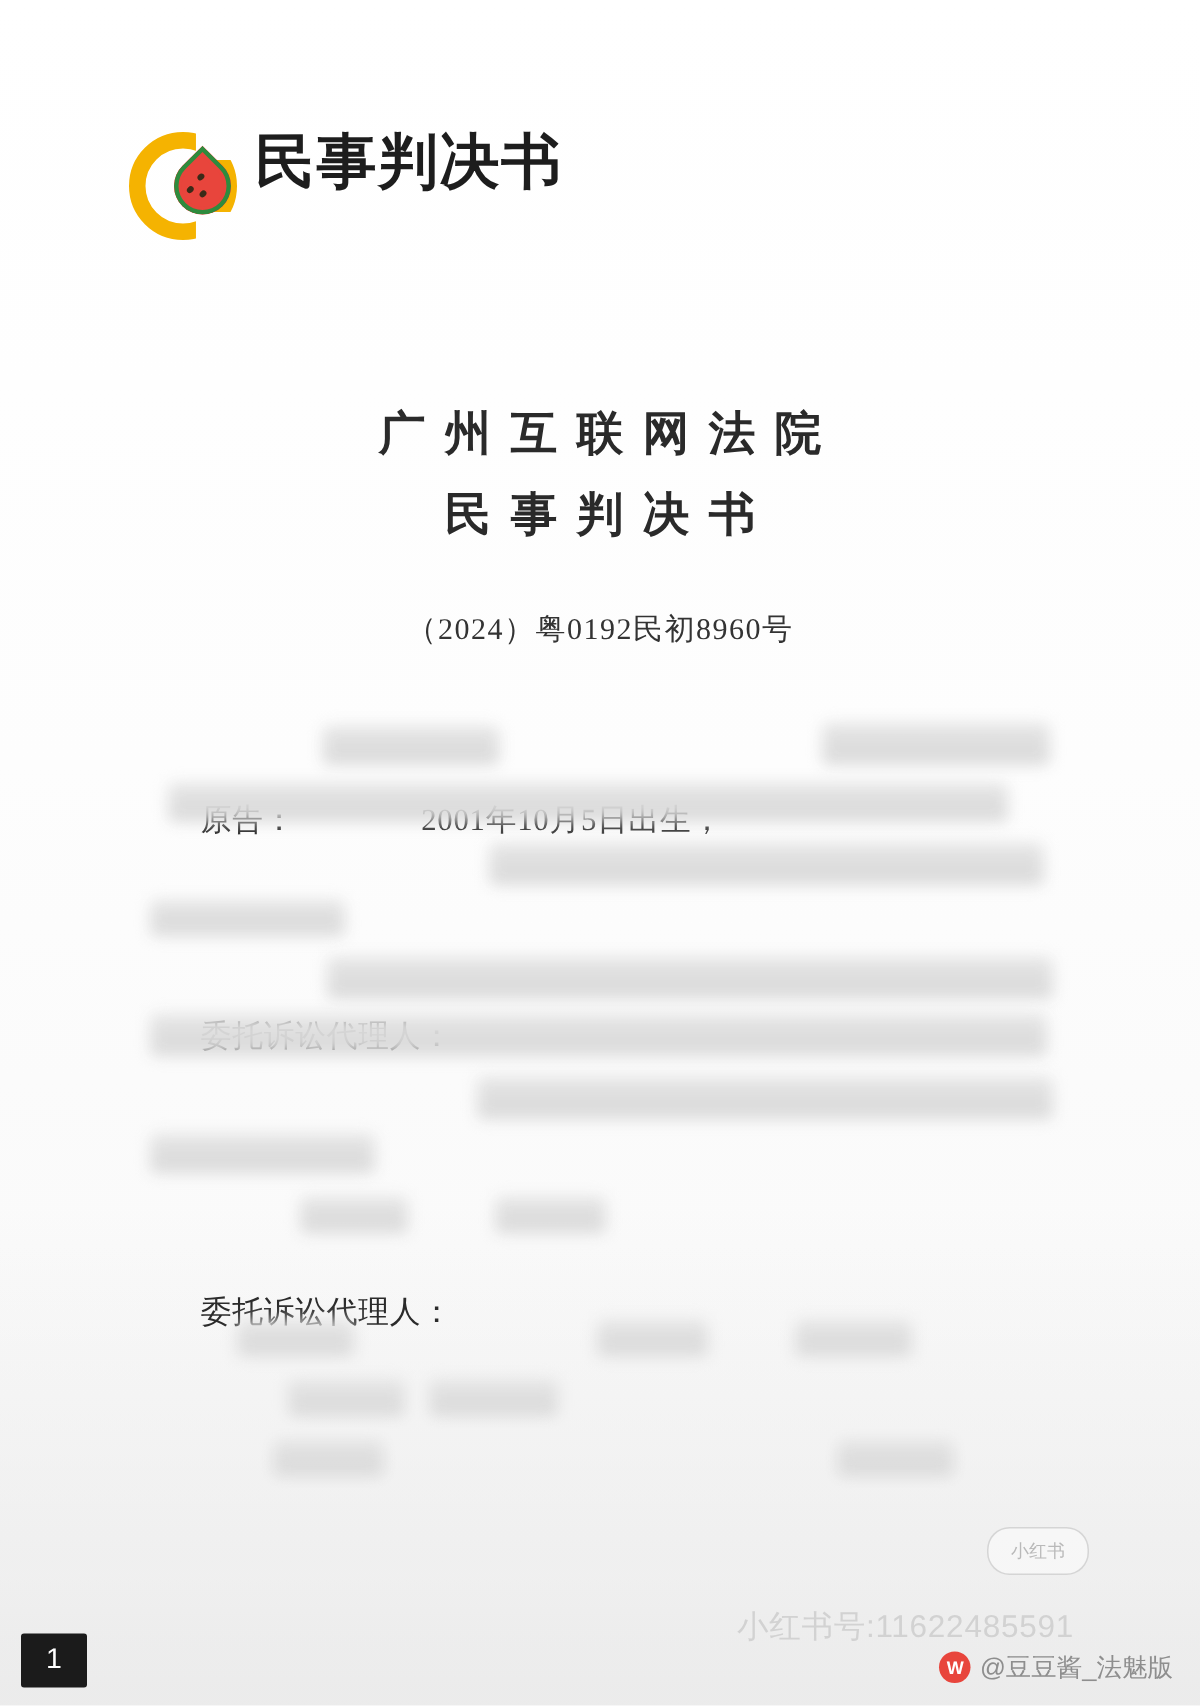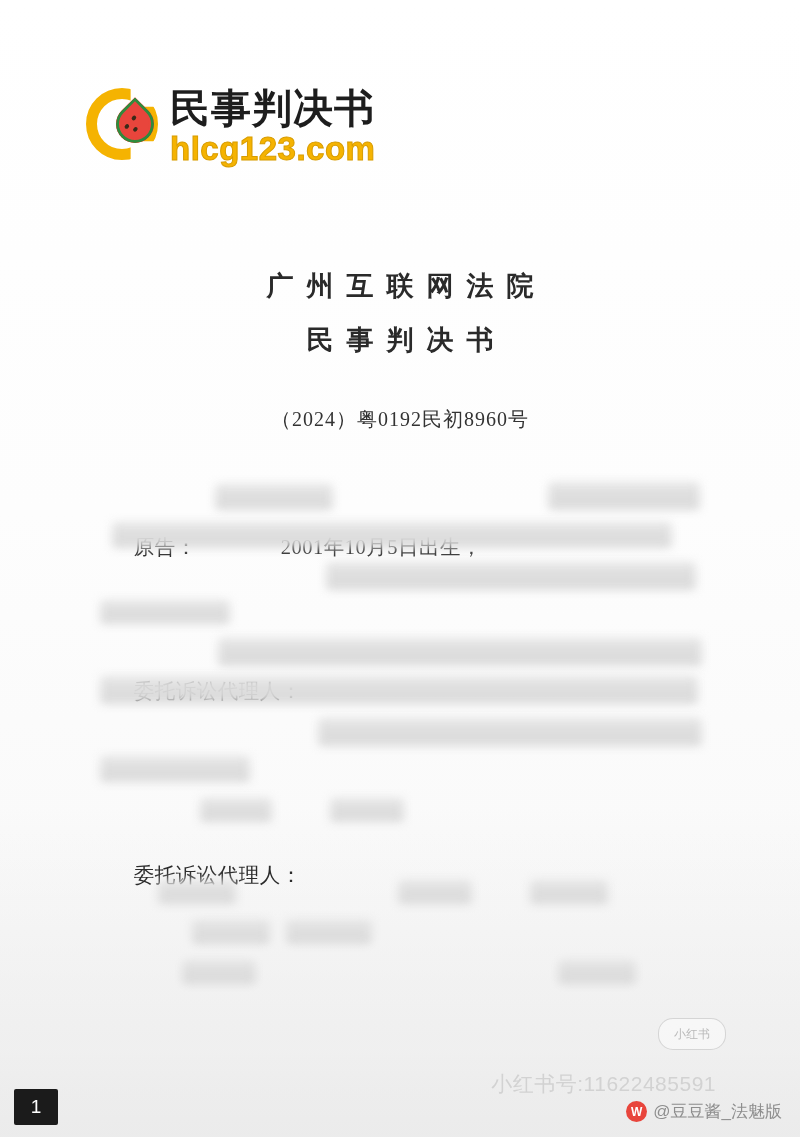--- a/index.html
+++ b/index.html
@@ -104,21 +104,21 @@
   }
 
   
   .doc-title {
     position: absolute;
     left: 0; right: 0;
     text-align: center;
     font-family: "Liberation Serif", serif;
     font-weight: bold;
     color: #2a2a2a;
-    font-size: 27px;
+    font-size: 31px;
     letter-spacing: 13px;
     text-indent: 13px;
   }
   #title-line1 { top: 268px; }
   #title-line2 { top: 322px; }
 
   #case-no {
     position: absolute;
     left: 0; right: 0;
     top: 406px;
@@ -242,21 +242,20 @@
     <div id="logo-mark">
       <div class="ring"></div>
       <div class="melon">
         <div class="seed" style="left:12px; top:13px;"></div>
         <div class="seed" style="left:21px; top:20px;"></div>
         <div class="seed" style="left:13px; top:24px;"></div>
       </div>
     </div>
     <div id="logo-text">
       <div id="logo-title">民事判决书</div>
-      <div id="logo-domain">hlcg123.com</div>
     </div>
   </div>
 
   <div class="doc-title" id="title-line1">广州互联网法院</div>
   <div class="doc-title" id="title-line2">民事判决书</div>
   <div id="case-no">（2024）粤0192民初8960号</div>
 
   <div id="body-text">
 
     <p class="para indent">

